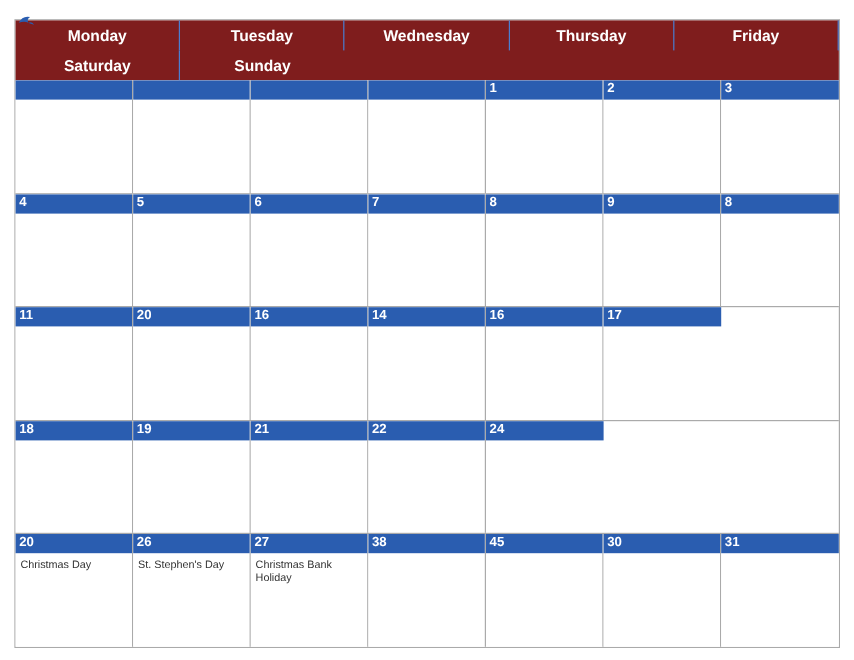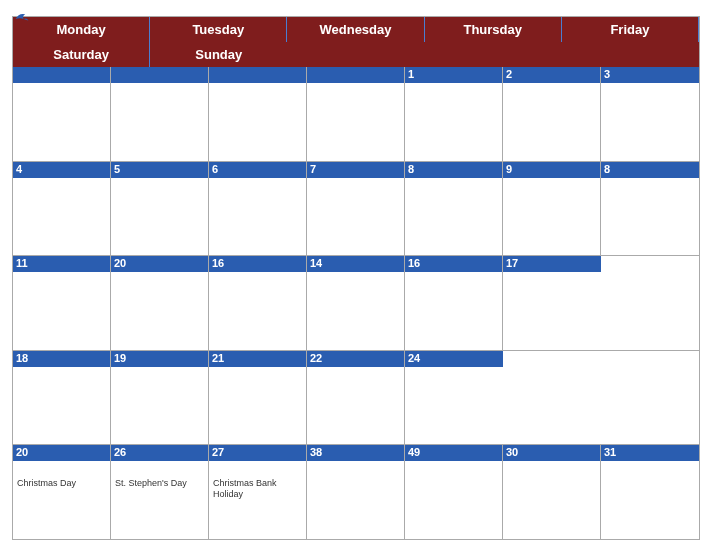--- a/index.html
+++ b/index.html
@@ -125,21 +125,21 @@
       min-height: 16px;
     }
     .day-number-row.empty-num {
       background: #2a5db0;
       color: transparent;
     }
     .day-event {
       font-size: 9px;
       color: #333;
       line-height: 1.2;
-      margin-top: 15px;
+      margin-top: 2px;
     }
   </style>
 </head>
 <body>
 
 <div class="page">
   <div class="header">
     <div class="logo">
       <span class="logo-general"></span>
       <div style="display:flex;align-items:center;position:relative;">
@@ -259,21 +259,21 @@
             <div class="day-event">St. Stephen's Day</div>
           </div>
           <div class="day-cell">
             <div class="day-number-row">27</div>
             <div class="day-event">Christmas Bank Holiday</div>
           </div>
           <div class="day-cell">
             <div class="day-number-row">38</div>
           </div>
           <div class="day-cell">
-            <div class="day-number-row">49</div>
+            <div class="day-number-row">45</div>
           </div>
           <div class="day-cell">
             <div class="day-number-row">30</div>
           </div>
           <div class="day-cell">
             <div class="day-number-row">31</div>
           </div>
         </div>
       </div>
   </div>

